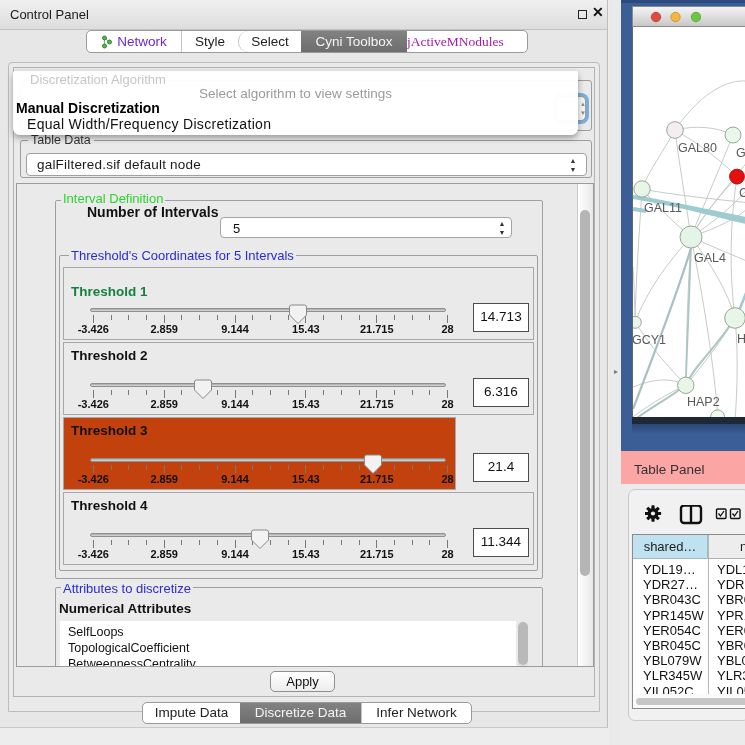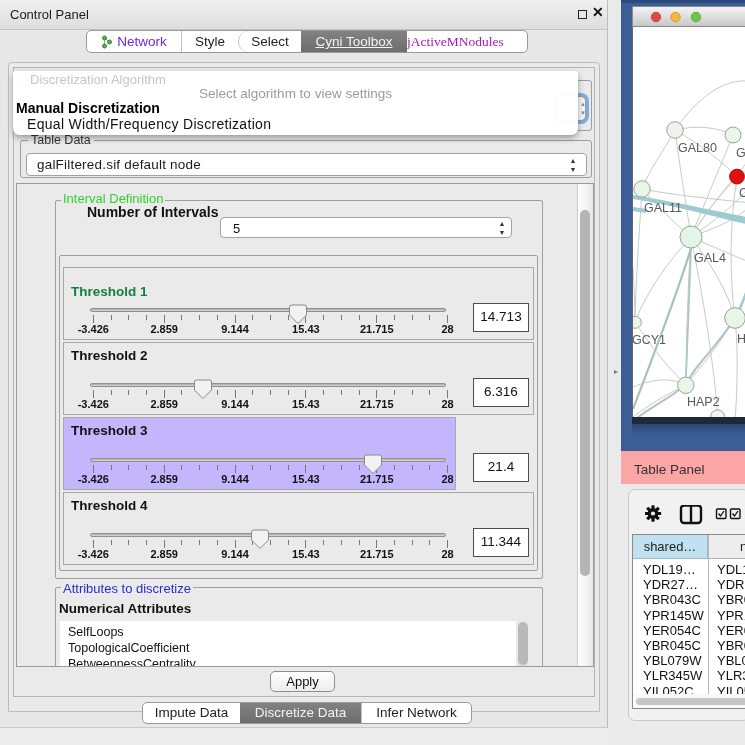--- a/index.html
+++ b/index.html
@@ -44,20 +44,21 @@
       <div class="abs" style="left:38px;top:16px;width:488px;height:379px;border:1px solid #9f9f9f;border-radius:2px;"></div>
       <div class="abs" style="left:44px;top:7px;font-size:13px;color:#2fd32f;background:#eaeaea;padding:0 2px;">Interval Definition</div>
 
       <div class="abs" style="left:70px;top:20px;font-size:14px;font-weight:bold;color:#111;">Number of Intervals</div>
       <div class="abs" style="left:203px;top:33px;width:292px;height:21px;background:#ffffff;border:1px solid #a3a3a3;border-radius:4px;">
         <div class="abs" style="left:12px;top:3px;font-size:13px;color:#111;">5</div>
         <div class="abs" style="left:276px;top:1px;font-size:7px;color:#333;line-height:9px;text-align:center;width:10px;">▲<br>▼</div>
       </div>
 
       <div class="abs" style="left:42px;top:71px;width:479px;height:316px;border:1px solid #9f9f9f;border-radius:2px;"></div>
+      <div class="abs" style="left:52px;top:64px;font-size:13px;color:#2a2ad8;background:#eaeaea;padding:0 2px;">Threshold's Coordinates for 5 Intervals</div>
 
       <div id="panels">
           <div class="abs" style="left:46px;top:83px;width:471px;height:73px;border:1px solid #a8a8a8;background:#eaeaea;">
             <div class="abs" style="left:7px;top:16px;font-size:13.5px;font-weight:bold;color:#15803d;">Threshold 1</div>
             <div class="abs" style="left:26px;top:40px;width:356px;height:4px;border:1px solid #909090;border-radius:3px;background:linear-gradient(180deg,#a8a8a8,#dcdcdc);"></div>
             <svg class="abs" style="left:0;top:0;" width="471" height="73" viewBox="0 0 471 73">
               <g stroke="#777" stroke-width="1" shape-rendering="crispEdges">
                 <line x1="29.3" y1="47" x2="29.3" y2="55"></line>
                 <line x1="47.0" y1="47" x2="47.0" y2="52"></line>
                 <line x1="64.7" y1="47" x2="64.7" y2="52"></line>
@@ -120,21 +121,21 @@
               <path transform="translate(139,37)" d="M -6.5 0 h 13 a 2 2 0 0 1 2 2 v 8 l -8.5 8.5 l -8.5 -8.5 v -8 a 2 2 0 0 1 2 -2 z" fill="#f2f2f2" stroke="#8a8a8a"></path>
             </svg>
             <div class="abs" style="left:-0.6999999999999993px;top:55px;width:60px;text-align:center;font-size:11px;font-weight:bold;color:#111;">-3.426</div>
             <div class="abs" style="left:70.16px;top:55px;width:60px;text-align:center;font-size:11px;font-weight:bold;color:#111;">2.859</div>
             <div class="abs" style="left:141.02px;top:55px;width:60px;text-align:center;font-size:11px;font-weight:bold;color:#111;">9.144</div>
             <div class="abs" style="left:211.88px;top:55px;width:60px;text-align:center;font-size:11px;font-weight:bold;color:#111;">15.43</div>
             <div class="abs" style="left:282.74px;top:55px;width:60px;text-align:center;font-size:11px;font-weight:bold;color:#111;">21.715</div>
             <div class="abs" style="left:353.6px;top:55px;width:60px;text-align:center;font-size:11px;font-weight:bold;color:#111;">28</div>
             <div class="abs" style="left:409px;top:35px;width:56px;height:29px;background:#fff;border:1.5px solid #4d4d4d;text-align:center;font-size:13.5px;color:#111;line-height:26px;">6.316</div>
           </div>
-          <div class="abs" style="left:46px;top:233px;width:393px;height:73px;border:1px solid #a8a8a8;background:#c4b5fd;">
+          <div class="abs" style="left:46px;top:233px;width:393px;height:73px;border:1px solid #a8a8a8;background:#c2410c;">
             <div class="abs" style="left:7px;top:5px;font-size:13.5px;font-weight:bold;color:#111;">Threshold 3</div>
             <div class="abs" style="left:26px;top:40px;width:356px;height:4px;border:1px solid #909090;border-radius:3px;background:linear-gradient(180deg,#a8a8a8,#dcdcdc);"></div>
             <svg class="abs" style="left:0;top:0;" width="471" height="73" viewBox="0 0 471 73">
               <g stroke="#777" stroke-width="1" shape-rendering="crispEdges">
                 <line x1="29.3" y1="47" x2="29.3" y2="55"></line>
                 <line x1="47.0" y1="47" x2="47.0" y2="52"></line>
                 <line x1="64.7" y1="47" x2="64.7" y2="52"></line>
                 <line x1="82.4" y1="47" x2="82.4" y2="52"></line>
                 <line x1="100.2" y1="47" x2="100.2" y2="55"></line>
                 <line x1="117.9" y1="47" x2="117.9" y2="52"></line>
@@ -226,21 +227,21 @@
     <div style="width:94px;text-align:center;font-size:13.5px;color:#6d28d9;line-height:21px;">
       <svg width="12" height="14" viewBox="0 0 12 14" style="vertical-align:-3px;margin-right:4px;">
         <line x1="3.5" y1="3" x2="3.5" y2="11" stroke="#9a9a9a" stroke-width="0.9"></line>
         <line x1="3.5" y1="3" x2="8.5" y2="7" stroke="#9a9a9a" stroke-width="0.9"></line>
         <circle cx="3.5" cy="3" r="2" fill="#55b555" stroke="#2a7b2d" stroke-width="0.9"></circle>
         <circle cx="3.5" cy="11" r="2" fill="#55b555" stroke="#2a7b2d" stroke-width="0.9"></circle>
         <circle cx="8.5" cy="7" r="2" fill="#55b555" stroke="#2a7b2d" stroke-width="0.9"></circle>
       </svg>Network</div>
     <div style="width:57px;text-align:center;font-size:13.5px;color:#222;line-height:21px;border-left:1px solid #c4c4c4;">Style</div>
     <div style="width:63px;text-align:center;font-size:13.5px;color:#222;line-height:21px;border-left:1px solid #c4c4c4;border-radius:10px;">Select</div>
-    <div style="width:106px;text-align:center;font-size:13.5px;color:#f4f4f4;line-height:21px;background:linear-gradient(180deg,#828282,#6d6d6d);text-decoration:underline;">Cyni Toolbox</div>
+    <div style="width:106px;text-align:center;font-size:13.5px;color:#f4f4f4;line-height:21px;background:linear-gradient(180deg,#828282,#6d6d6d);">Cyni Toolbox</div>
     <div style="width:120px;text-align:left;font-size:13.5px;color:#a21caf;line-height:21px;font-family:Liberation Serif, serif;">jActiveMNodules</div>
   </div>
 
   <div class="abs" style="left:13px;top:71px;width:565px;height:64px;background:rgba(255,255,255,0.97);border-radius:2px 2px 7px 7px;box-shadow:0 3px 6px rgba(0,0,0,0.35);">
     <div class="abs" style="left:17px;top:1px;font-size:13px;color:#c9c5c2;">Discretization Algorithm</div>
     <div class="abs" style="left:0;top:15px;width:100%;text-align:center;font-size:13.5px;color:#9b9b9b;">Select algorithm to view settings</div>
     <div class="abs" style="left:3px;top:29px;font-size:14px;font-weight:bold;color:#000;">Manual Discretization</div>
     <div class="abs" style="left:14px;top:45px;font-size:14px;letter-spacing:0.3px;color:#111;">Equal Width/Frequency Discretization</div>
   </div>
 

